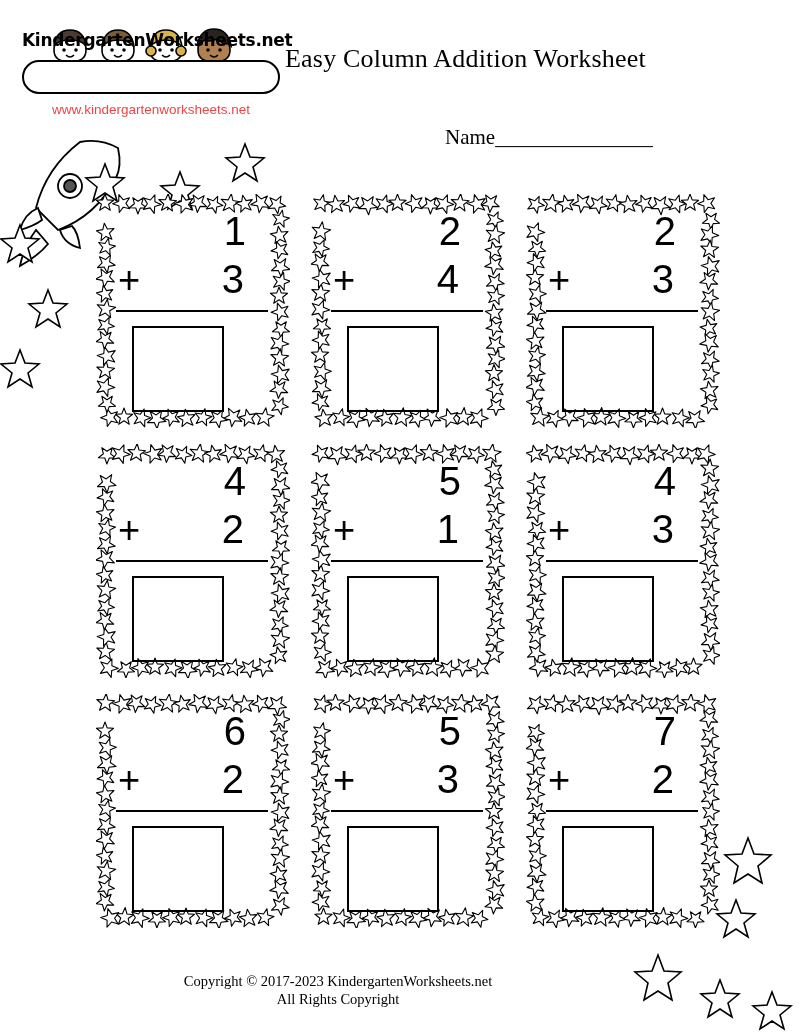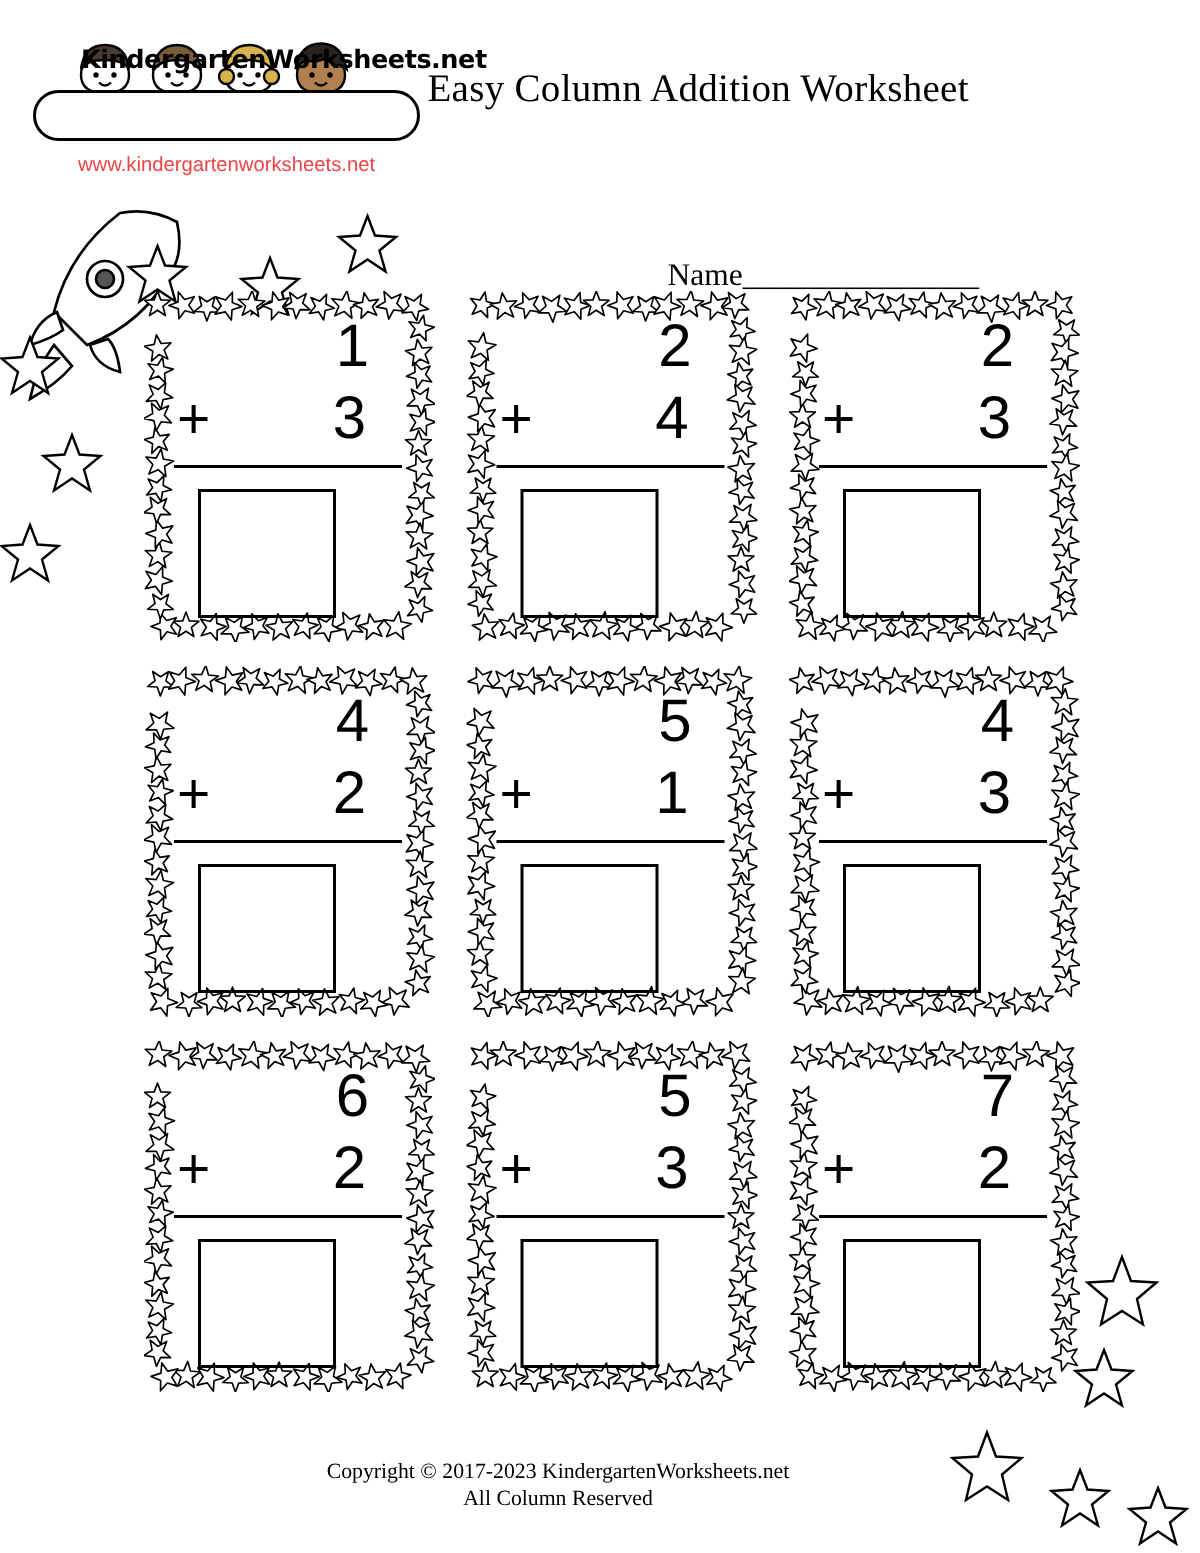--- a/index.html
+++ b/index.html
@@ -51,21 +51,20 @@
   .logo-pill-text {
     position: absolute;
     width: 100%;
     top: 6px;
     text-align: center;
     font-family: "DejaVu Sans", sans-serif;
     font-weight: bold;
     font-size: 17px;
     letter-spacing: -0.3px;
     white-space: nowrap;
-    margin-left: 32px;
   }
   .logo-url {
     position: absolute;
     left: 0px;
     top: 78px;
     width: 258px;
     text-align: center;
     font-size: 13.5px;
     color: #ef4444;
     font-family: "Liberation Sans", sans-serif;
@@ -79,21 +78,20 @@
     font-family: "Liberation Serif", serif;
     letter-spacing: 0.2px;
   }
   .name-line {
     position: absolute;
     left: 445px;
     top: 125px;
     font-size: 21px;
     font-family: "Liberation Serif", serif;
     white-space: nowrap;
-    margin-top: 46px;
   }
 
   
   .deco {
     position: absolute;
     pointer-events: none;
   }
 
   
   .grid {
@@ -175,21 +173,20 @@
   .footer {
     position: absolute;
     left: 0;
     top: 972px;
     width: 676px;
     text-align: center;
     font-family: "Liberation Serif", serif;
     font-size: 14.5px;
     line-height: 18px;
     color: #000;
-    margin-left: 34px;
   }
 </style>
 </head>
 <body>
 
 <div class="header">
 
   <div class="logo-block">
 
     <svg class="logo-kids" viewBox="0 0 220 48">
@@ -820,14 +817,14 @@
       </div>
       <div class="rule"></div>
       <div class="answer-box"></div>
     </div>
   </div>
 
 </div>
 
 <div class="footer">
   <div>Copyright © 2017-2023 KindergartenWorksheets.net</div>
-  <div>All Column Reserved</div>
+  <div>All Rights Copyright</div>
 </div>
 
 </body></html>

